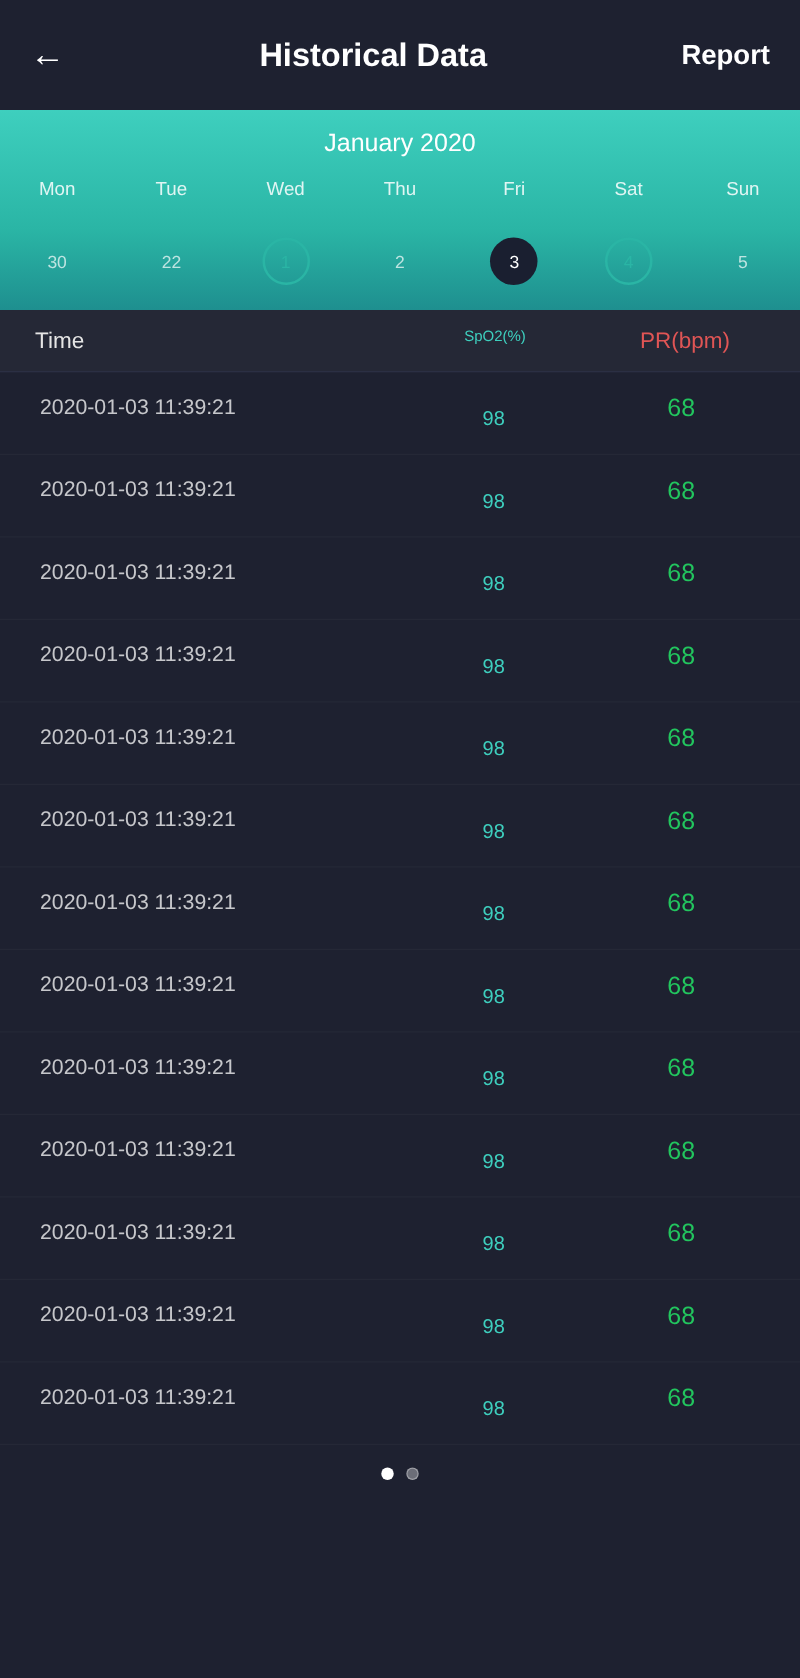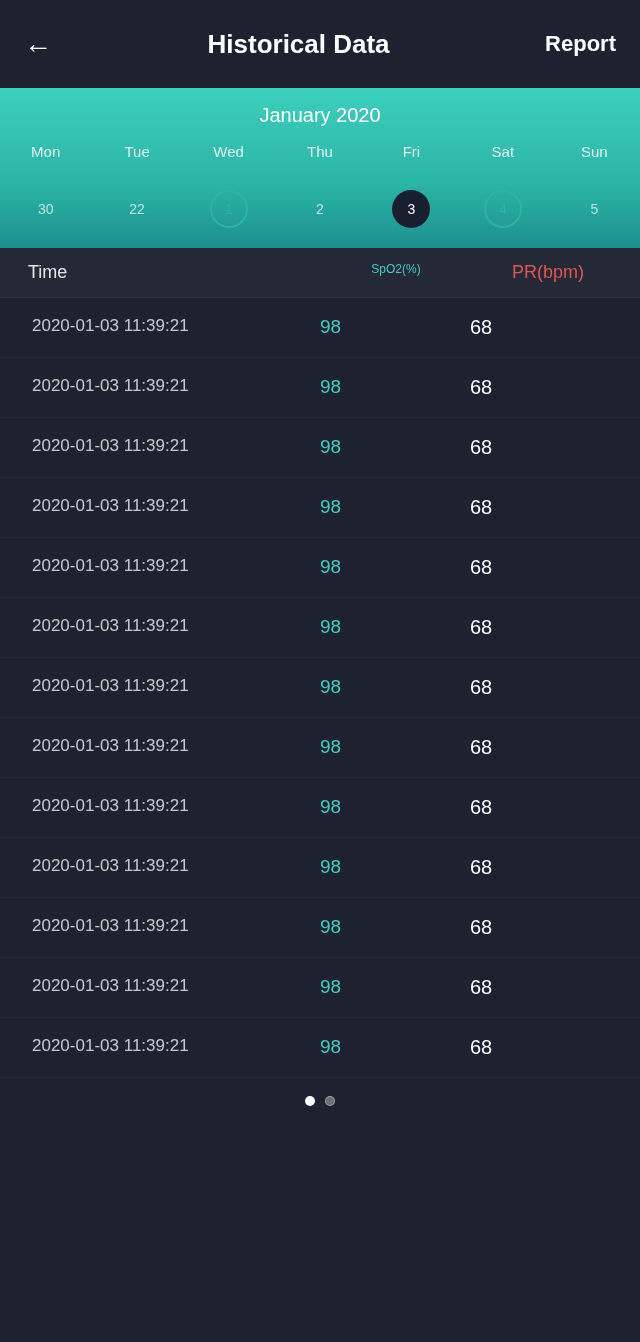--- a/index.html
+++ b/index.html
@@ -163,30 +163,32 @@
     }
 
     .row-time {
       font-size: 17px;
       color: rgba(255,255,255,0.75);
       text-align: left;
       padding-left: 12px;
     }
 
     .row-spo2 {
-      font-size: 19px;
+      font-size: 16px;
       color: #3ecfbe;
       font-weight: 500;
-      text-align: left;
+      text-align: center;
+      margin-top: 11px;
     }
 
     .row-pr {
       font-size: 20px;
-      color: #ffffff;
-      font-weight: 500;
+      color: #22c55e;
+      font-weight: 500;
+      text-align: center;
     }
 
     
     .pagination {
       display: flex;
       justify-content: center;
       align-items: center;
       gap: 10px;
       padding: 18px 0 12px 0;
       background-color: #1e2130;

